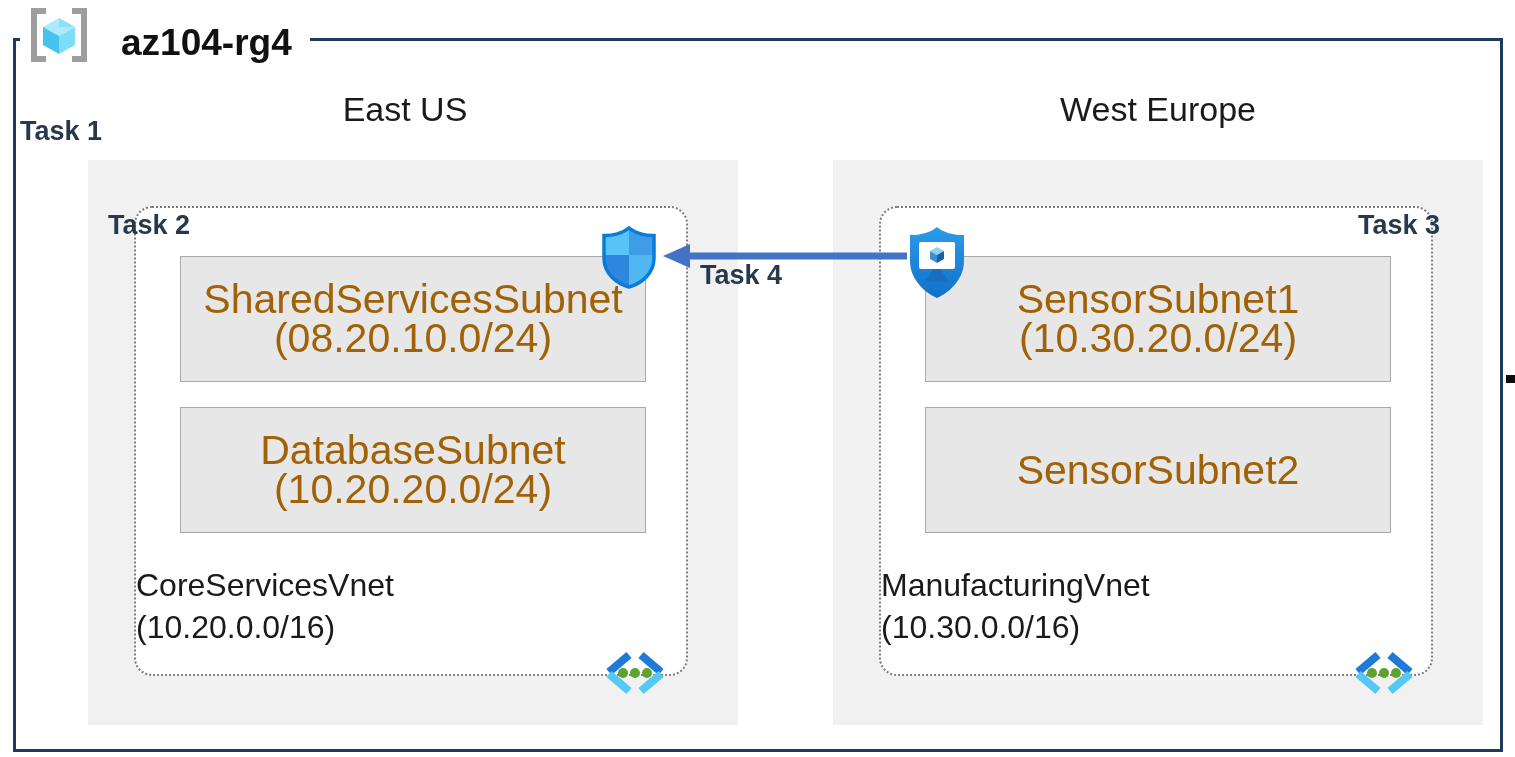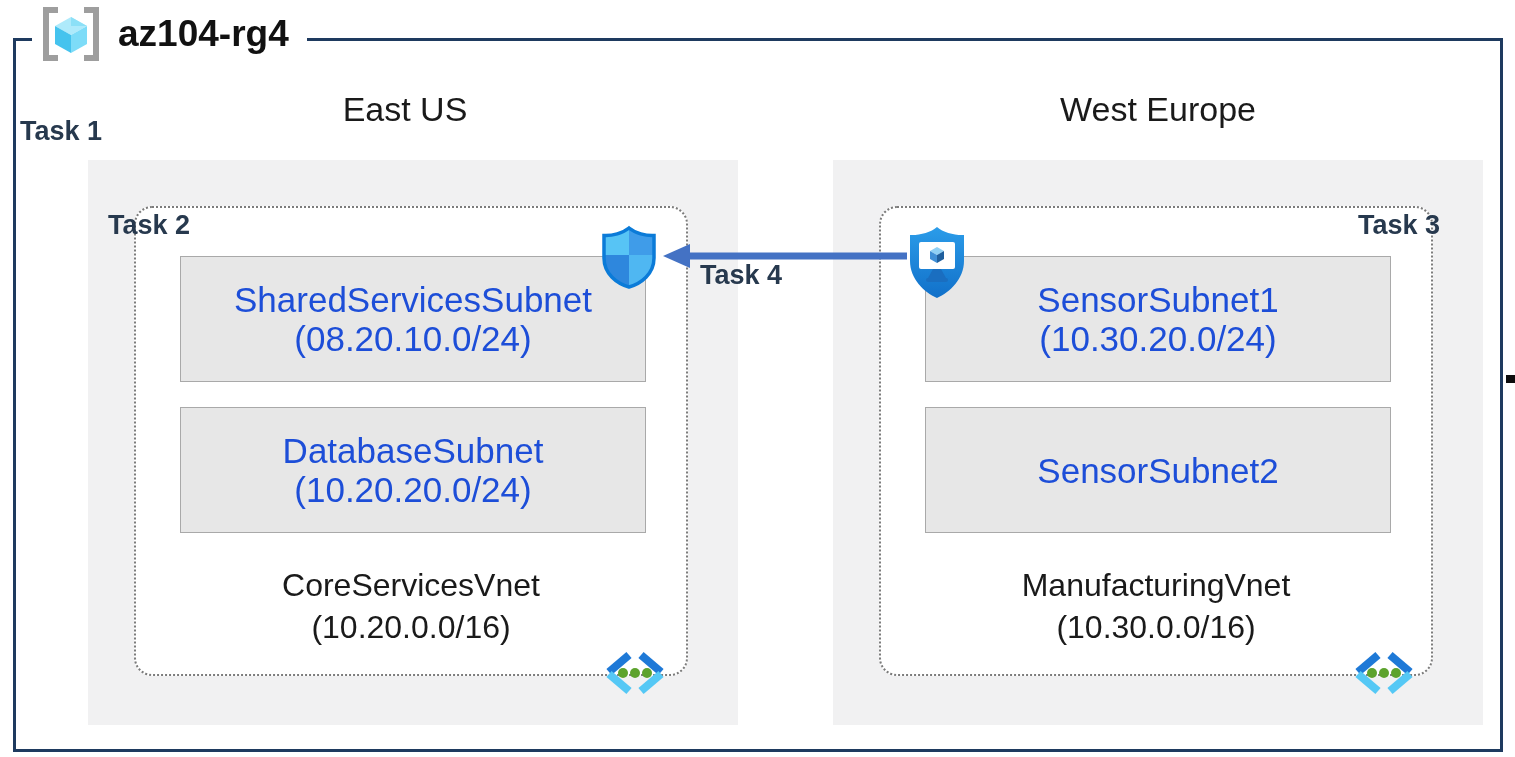--- a/index.html
+++ b/index.html
@@ -5,22 +5,22 @@
   html,body{margin:0;padding:0;background:#fff;}
   .canvas{
     position:relative;width:1515px;height:757px;background:#ffffff;overflow:hidden;
     font-family:"Liberation Sans","DejaVu Sans",sans-serif;color:#1a1a1a;
   }
   .frame{
     position:absolute;left:13px;top:38px;width:1490px;height:714px;
     border:3px solid #1e3a5f;box-sizing:border-box;
   }
   .rg-header{
-    position:absolute;left:32px;top:4px;height:60px;display:flex;align-items:center;
-    gap:14px;background:#ffffff;padding:0 18px 0 6px;z-index:5;
+    position:absolute;left:20px;top:4px;height:60px;display:flex;align-items:flex-end;
+    gap:29px;background:#ffffff;padding:0 18px 0 6px;z-index:5;
   }
   .rg-title{font-size:37px;font-weight:bold;color:#111;white-space:nowrap;}
   .task-label{font-weight:bold;color:#27394e;font-size:27px;white-space:nowrap;margin-top:46px;}
   .task1{position:absolute;left:20px;top:70px;z-index:5;}
   .region-label{position:absolute;top:90px;font-size:34px;color:#1a1a1a;text-align:center;white-space:nowrap;}
   .region-label.east{left:290px;width:230px;}
   .region-label.west{left:1018px;width:280px;}
   .panel{position:absolute;top:160px;width:650px;height:565px;background:#f1f1f2;}
   .panel.left{left:88px;}
   .panel.right{left:833px;}
@@ -29,26 +29,26 @@
   .vnetbox{
     position:absolute;top:206px;width:554px;height:470px;background:#ffffff;
     border:2px dotted #7c7c7c;border-radius:18px;box-sizing:border-box;z-index:1;
   }
   .vnetbox.left{left:134px;}
   .vnetbox.right{left:879px;}
   .subnet{
     position:absolute;left:44px;width:466px;height:126px;background:#e7e7e7;
     border:1px solid #a9a9a9;box-sizing:border-box;display:flex;flex-direction:column;
     align-items:center;justify-content:center;text-align:center;
-    font-size:35px;line-height:39px;color:#1d4ed8;
+    font-size:41px;line-height:39px;color:#a16207;
   }
   .subnet.s1{top:48px;}
   .subnet.s2{top:199px;}
   .vnet-label{
-    position:absolute;left:0;right:0;top:356px;text-align:center;
+    position:absolute;left:0;right:0;top:356px;text-align:left;
     font-size:32px;line-height:42px;color:#1a1a1a;
   }
   .icon{position:absolute;z-index:6;}
   .nsg-icon{left:599px;top:225px;width:60px;height:64px;}
   .bastion-icon{left:906px;top:225px;width:62px;height:75px;}
   .vneticon-left{left:602px;top:650px;width:66px;height:46px;}
   .vneticon-right{left:1351px;top:650px;width:66px;height:46px;}
   .arrow{position:absolute;left:658px;top:240px;width:252px;height:32px;z-index:4;}
   .edge-tick{position:absolute;left:1506px;top:375px;width:9px;height:8px;background:#0d0d0d;}
 </style>

